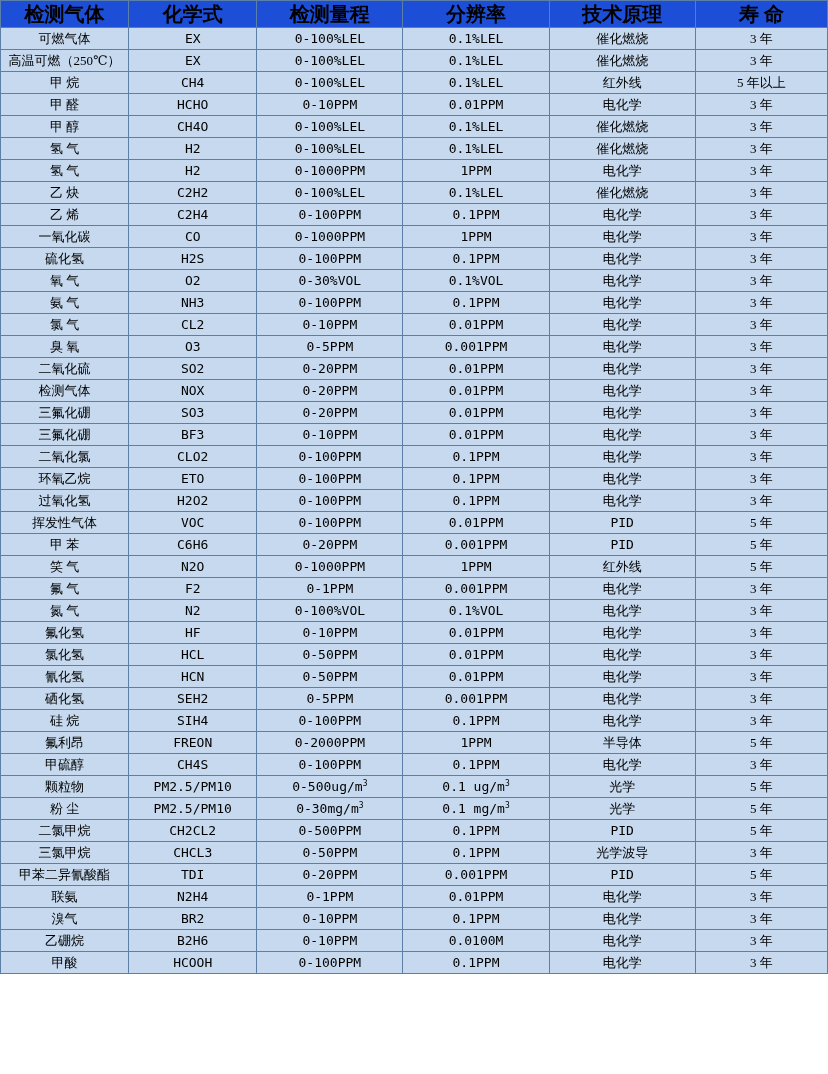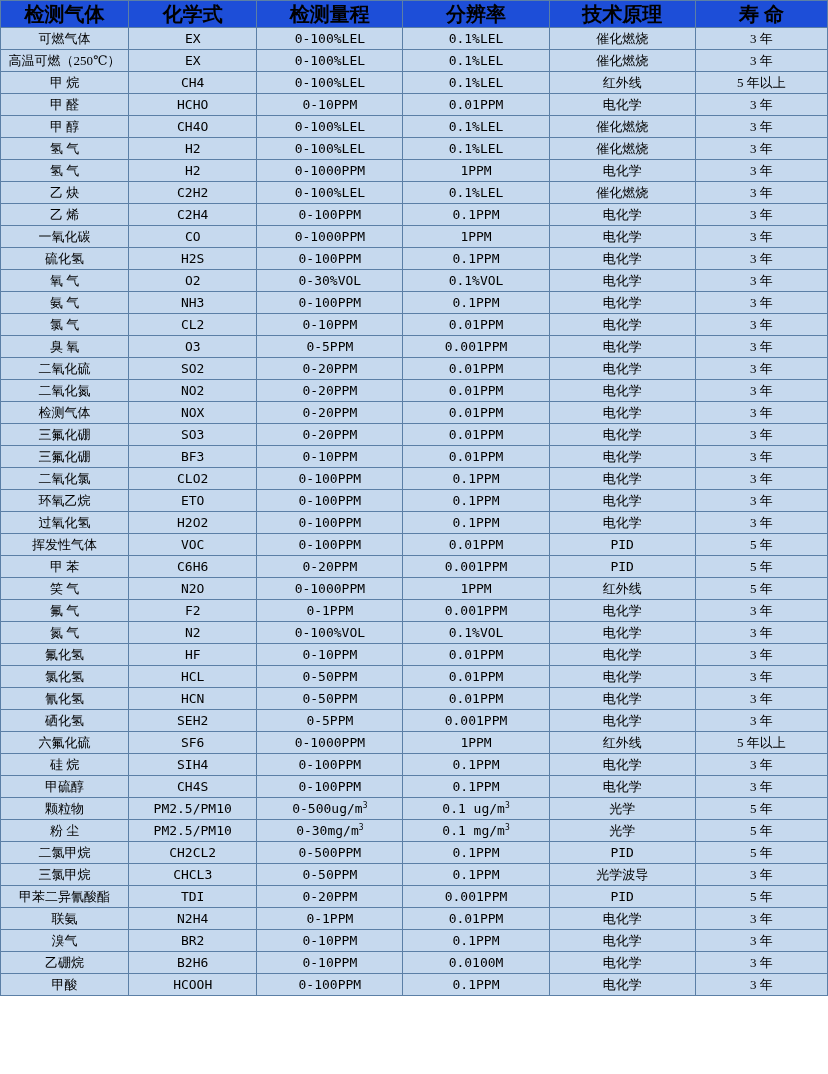--- a/index.html
+++ b/index.html
@@ -201,28 +201,20 @@
       </tr>
       <tr>
         <td class="cell-zh">二氧化硫</td>
         <td class="cell-latin">SO2</td>
         <td class="cell-latin">0-20PPM</td>
         <td class="cell-latin">0.01PPM</td>
         <td class="cell-zh">电化学</td>
         <td class="cell-zh">3 年</td>
       </tr>
       <tr>
-        <td class="cell-zh">二氧化氮</td>
-        <td class="cell-latin">NO2</td>
-        <td class="cell-latin">0-20PPM</td>
-        <td class="cell-latin">0.01PPM</td>
-        <td class="cell-zh">电化学</td>
-        <td class="cell-zh">3 年</td>
-      </tr>
-      <tr>
         <td class="cell-zh">检测气体</td>
         <td class="cell-latin">NOX</td>
         <td class="cell-latin">0-20PPM</td>
         <td class="cell-latin">0.01PPM</td>
         <td class="cell-zh">电化学</td>
         <td class="cell-zh">3 年</td>
       </tr>
       <tr>
         <td class="cell-zh">三氟化硼</td>
         <td class="cell-latin">SO3</td>
@@ -329,34 +321,34 @@
       </tr>
       <tr>
         <td class="cell-zh">硒化氢</td>
         <td class="cell-latin">SEH2</td>
         <td class="cell-latin">0-5PPM</td>
         <td class="cell-latin">0.001PPM</td>
         <td class="cell-zh">电化学</td>
         <td class="cell-zh">3 年</td>
       </tr>
       <tr>
-        <td class="cell-zh">六氟化硫</td>
-        <td class="cell-latin">SF6</td>
-        <td class="cell-latin">0-1000PPM</td>
-        <td class="cell-latin">1PPM</td>
-        <td class="cell-zh">红外线</td>
-        <td class="cell-zh">5 年以上</td>
-      </tr>
-      <tr>
         <td class="cell-zh">硅 烷</td>
         <td class="cell-latin">SIH4</td>
         <td class="cell-latin">0-100PPM</td>
         <td class="cell-latin">0.1PPM</td>
         <td class="cell-zh">电化学</td>
         <td class="cell-zh">3 年</td>
+      </tr>
+      <tr>
+        <td class="cell-zh">氟利昂</td>
+        <td class="cell-latin">FREON</td>
+        <td class="cell-latin">0-2000PPM</td>
+        <td class="cell-latin">1PPM</td>
+        <td class="cell-zh">半导体</td>
+        <td class="cell-zh">5 年</td>
       </tr>
       <tr>
         <td class="cell-zh">甲硫醇</td>
         <td class="cell-latin">CH4S</td>
         <td class="cell-latin">0-100PPM</td>
         <td class="cell-latin">0.1PPM</td>
         <td class="cell-zh">电化学</td>
         <td class="cell-zh">3 年</td>
       </tr>
       <tr>

